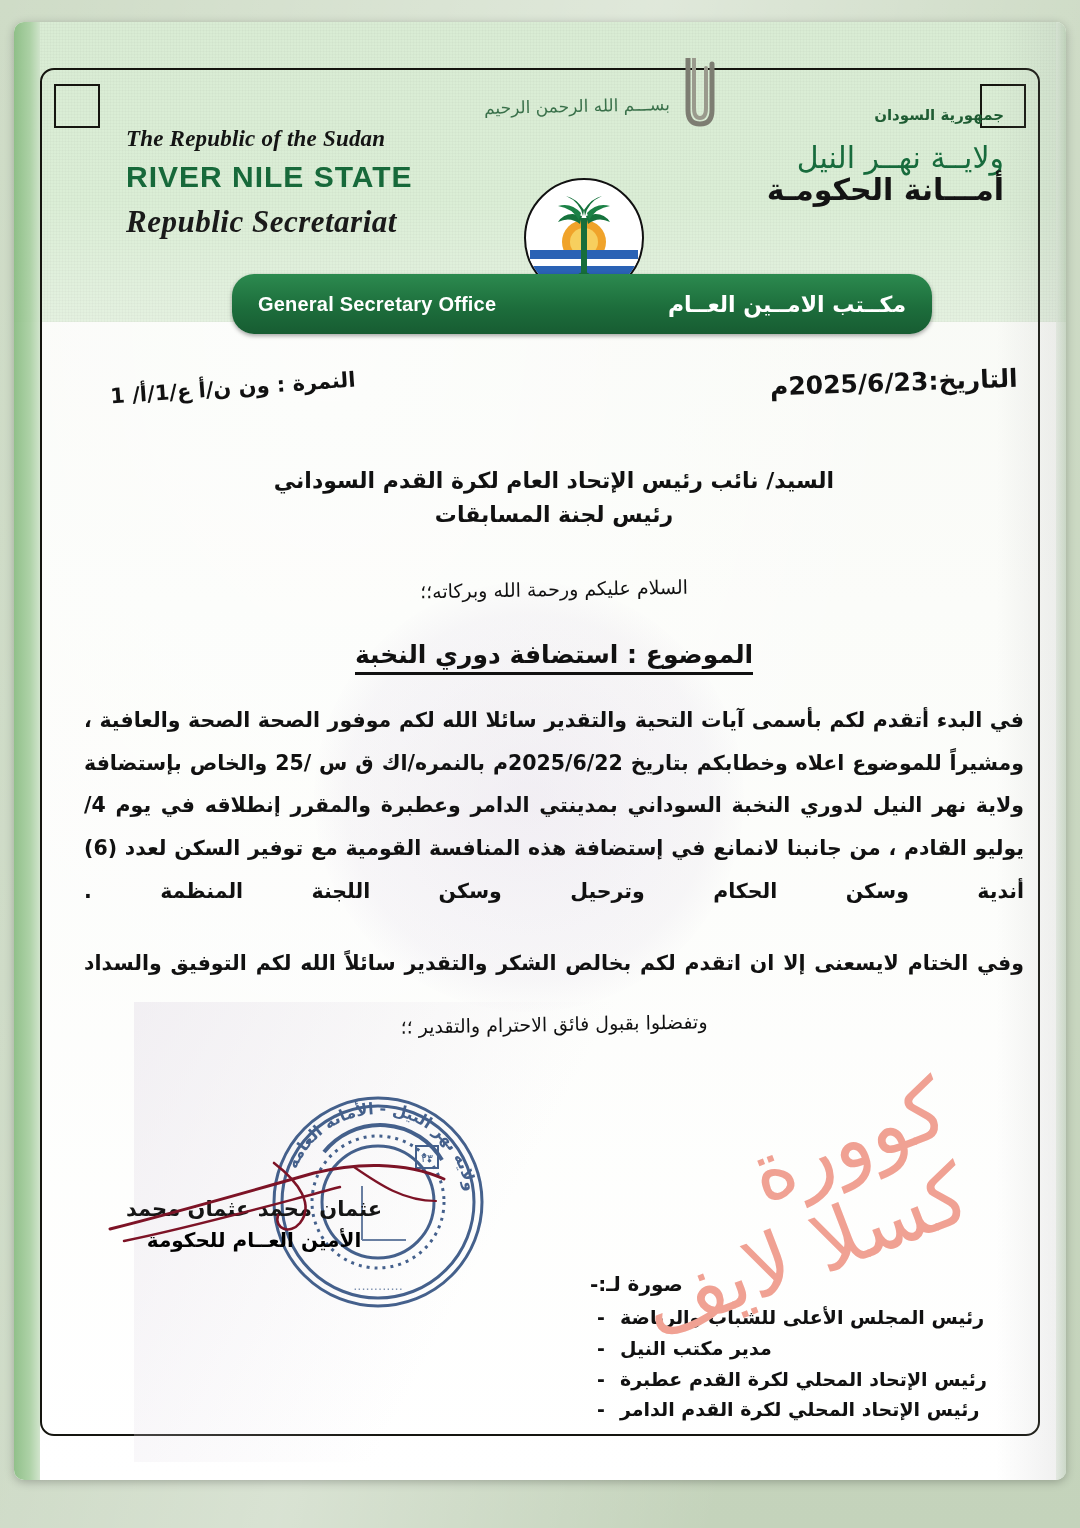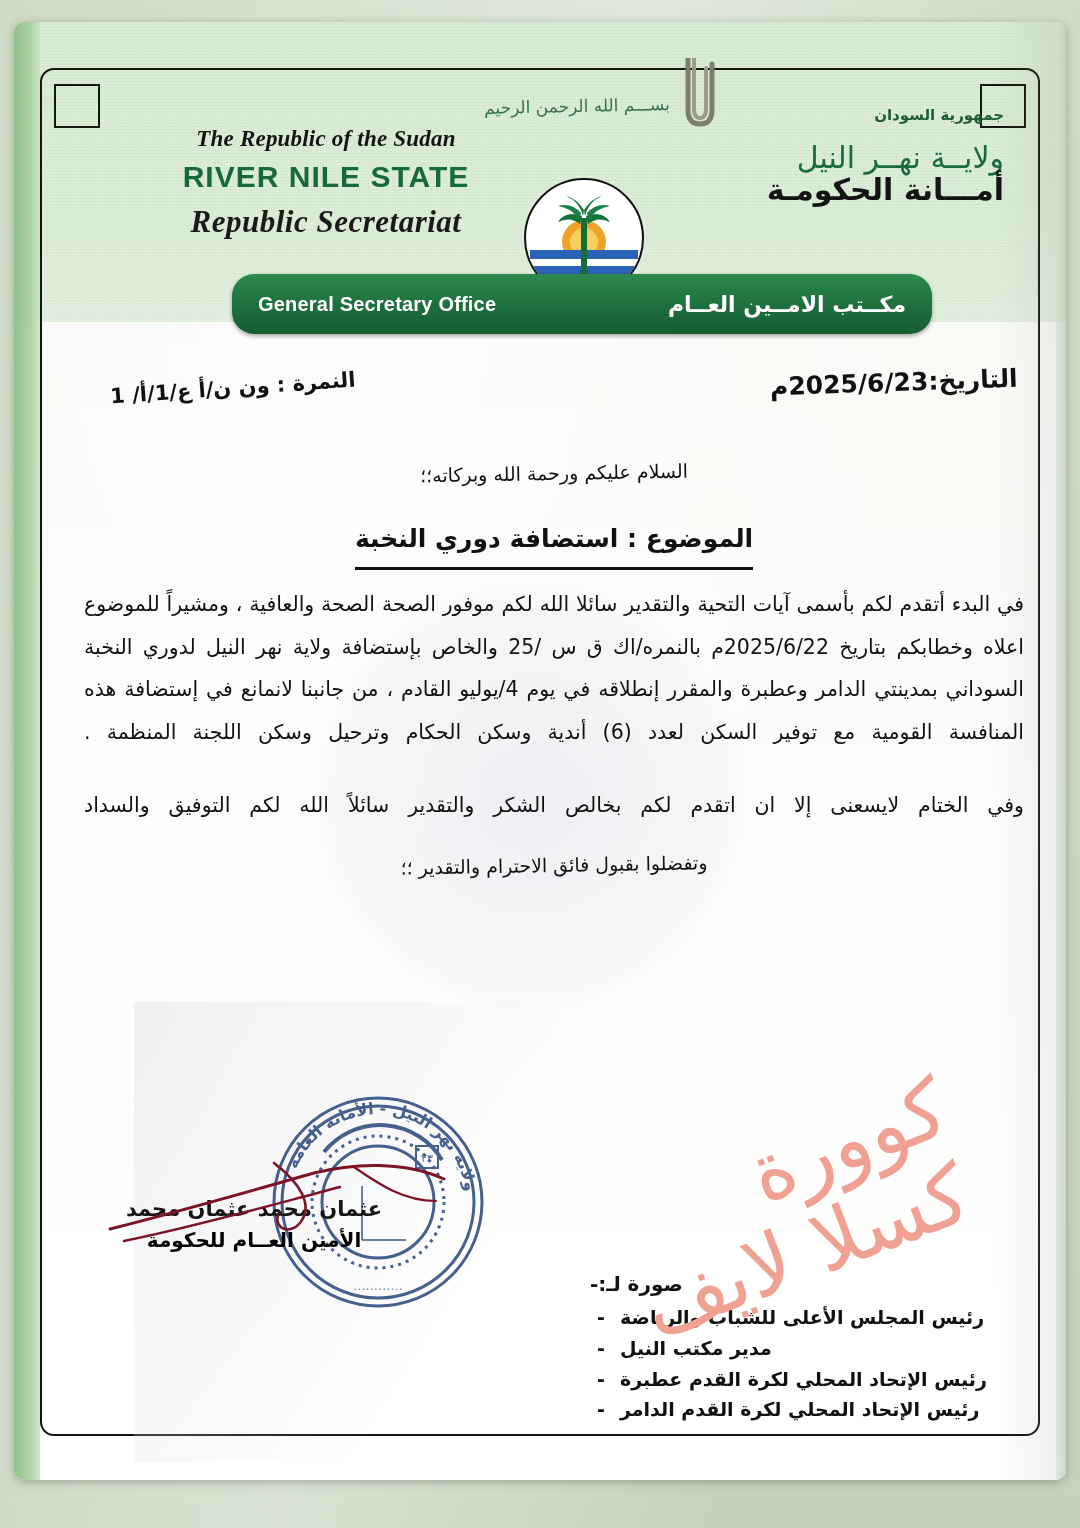--- a/index.html
+++ b/index.html
@@ -73,21 +73,21 @@
 
   .basmala{
     position:absolute;left:432px;top:26px;width:210px;
     text-align:center;color:#1f5c33;
     font-family:"DejaVu Sans", sans-serif;
     font-size:17px;direction:rtl;opacity:.85;
     transform:rotate(-1.2deg);
     white-space:nowrap;
   }
 
-  .en-block{position:absolute;left:86px;top:56px;width:400px;text-align:center;}
+  .en-block{position:absolute;left:86px;top:56px;width:400px;text-align:left;}
   .en-line1{
     font-family:"Liberation Serif", serif;
     font-style:italic;font-weight:700;font-size:23px;color:#141414;
     letter-spacing:.2px;
   }
   .en-line2{
     font-family:"Liberation Sans", sans-serif;
     font-weight:700;font-size:30px;color:#17693a;letter-spacing:1px;margin-top:8px;
   }
   .en-line3{
@@ -155,26 +155,26 @@
   .greeting{
     margin-top:46px;text-align:center;font-size:19px;font-weight:400;
     font-family:"DejaVu Serif", serif;
     transform:rotate(-1deg);
   }
 
   .subject{
     margin-top:40px;text-align:center;
   }
   .subject span{
-    font-size:25px;font-weight:700;border-bottom:3px solid #111;padding-bottom:14px;
+    font-size:25px;font-weight:700;border-bottom:3px solid #111;padding-bottom:3px;
     letter-spacing:1px;
   }
 
   .para{
-    margin-top:30px;font-size:20.5px;font-weight:400;line-height:2.08;
+    margin-top:30px;font-size:20.5px;font-weight:700;line-height:2.08;
     text-align:justify;text-align-last:justify;
   }
   .para.closing{
     margin-top:30px;text-align:justify;text-align-last:justify;
   }
 
   .regards{
     margin-top:28px;text-align:center;font-size:19px;font-weight:400;
     font-family:"DejaVu Serif", serif;
     transform:rotate(-1deg);
@@ -311,20 +311,24 @@
       <div class="office-ar">مكــتب الامــين العــام</div>
     </div>
 
     <div class="body-area">
 
       <div class="meta-row">
         <div class="date">التاريخ:2025/6/23م</div>
         <div class="refno">النمرة : ون ن/أ ع/1/أ/ 1</div>
       </div>
 
+      <div class="addressee">
+        <div class="addr-1">السيد/ نائب رئيس الإتحاد العام لكرة القدم السوداني</div>
+        <div class="addr-2">رئيس  لجنة  المسابقات</div>
+      </div>
 
       <div class="greeting">السلام عليكم ورحمة الله وبركاته؛؛</div>
 
       <div class="subject">
         <span>الموضوع  :   استضافة دوري النخبة</span>
       </div>
 
       <div class="para">في البدء  أتقدم لكم بأسمى آيات التحية والتقدير سائلا الله لكم موفور الصحة الصحة والعافية ، ومشيراً للموضوع اعلاه وخطابكم بتاريخ 2025/6/22م بالنمره/اك ق س /25 والخاص بإستضافة ولاية نهر النيل لدوري النخبة السوداني بمدينتي الدامر وعطبرة والمقرر إنطلاقه في يوم 4/يوليو القادم ، من جانبنا لانمانع في إستضافة هذه المنافسة القومية مع توفير السكن لعدد (6) أندية وسكن الحكام وترحيل وسكن اللجنة المنظمة .</div>
 
       <div class="para closing">وفي الختام لايسعنى إلا ان اتقدم لكم بخالص الشكر والتقدير سائلاً الله لكم التوفيق والسداد</div>

